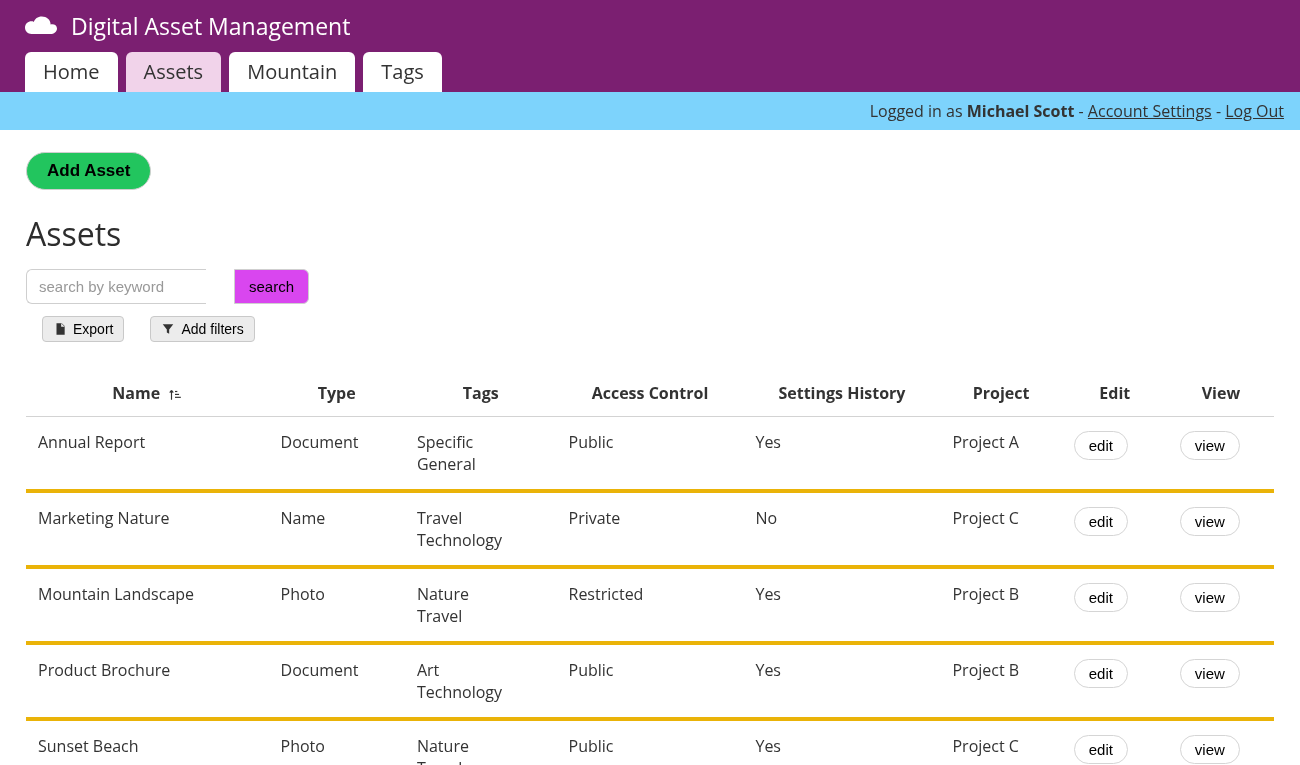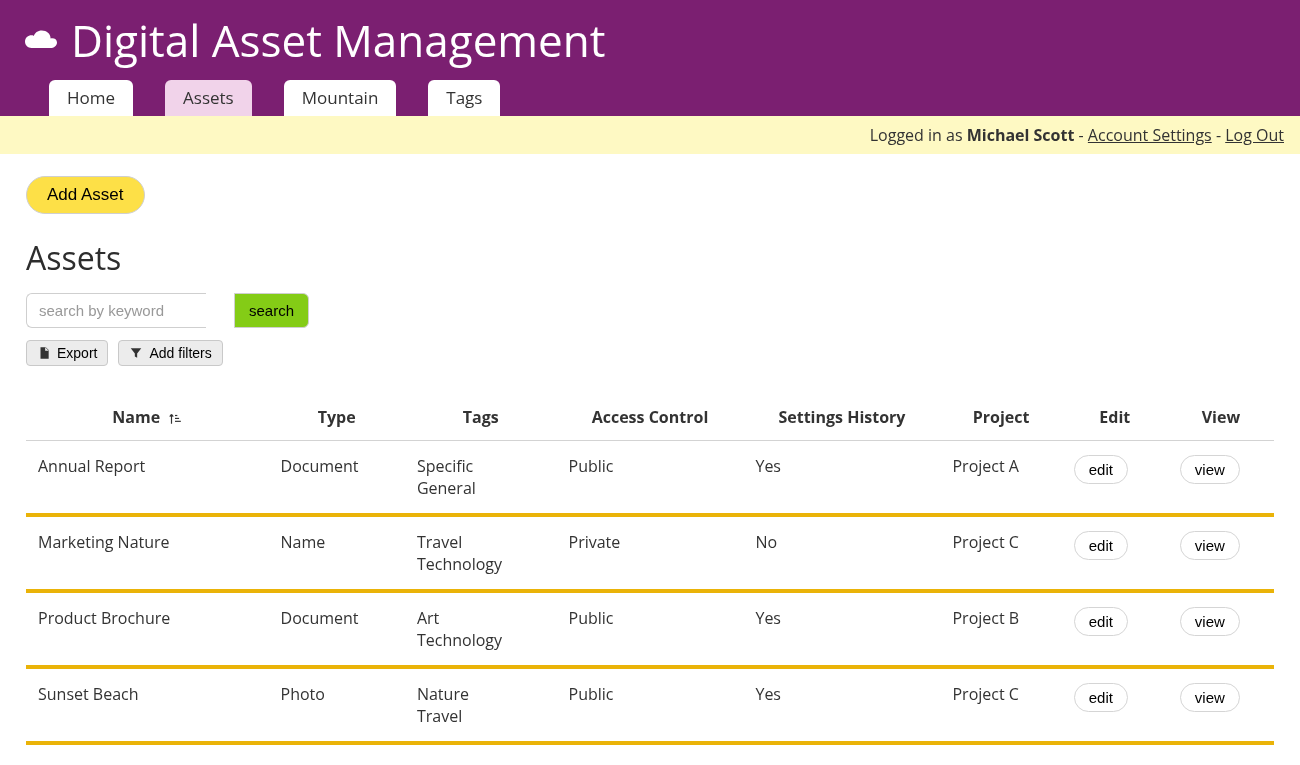--- a/index.html
+++ b/index.html
@@ -18,70 +18,70 @@
     color: #fff;
     padding: 10px 25px 0 25px;
   }
   .app-title-row {
     display: flex;
     align-items: center;
     gap: 14px;
     padding-bottom: 10px;
   }
   .app-title {
-    font-size: 44px;
+    font-size: 23px;
     font-weight: 400;
     margin: 0;
   }
   .cloud-icon svg { display: block; }
 
   .nav {
     display: flex;
     gap: 8px;
     padding: 0 0 0 0;
     position: relative;
   }
   .nav-item {
     background: #fff;
     color: #333;
     padding: 6px 18px;
     border-radius: 6px 6px 0 0;
-    font-size: 17px;
+    font-size: 20px;
     cursor: pointer;
     line-height: 1.4;
-    margin-left: 24px;
   }
   .nav-item.active {
     background: #f1d3ea;
     color: #333;
   }
 
   
   .user-bar {
-    background: #fef9c3;
+    background: #7dd3fc;
     text-align: right;
     padding: 8px 16px;
     font-size: 16px;
     color: #333;
   }
   .user-bar .username { font-weight: 700; }
   .user-bar a { color: #333; text-decoration: underline; cursor: pointer; }
 
   
   .main { padding: 22px 26px; }
 
   .add-asset-btn {
     display: inline-block;
     padding: 8px 20px;
     border: 1px solid #cfcfcf;
     border-radius: 22px;
-    background: #fde047;
+    background: #22c55e;
     font-size: 17px;
     cursor: pointer;
     margin-bottom: 16px;
+    font-weight: bold;
   }
 
   h1.page-title {
     font-size: 32px;
     font-weight: 400;
     margin: 6px 0 14px 0;
     color: #2d2d2d;
   }
 
   .search-row {
@@ -94,21 +94,21 @@
     border-radius: 6px 0 0 6px;
     padding: 8px 12px;
     font-size: 15px;
     width: 180px;
     outline: none;
     color: #333;
   }
   .search-input::placeholder { color: #999; }
   .search-btn {
     border: 1px solid #cfcfcf;
-    background: #84cc16;
+    background: #d946ef;
     border-radius: 0 6px 6px 0;
     padding: 8px 14px;
     font-size: 15px;
     cursor: pointer;
   }
 
   .toolbar-row {
     margin-top: 12px;
     display: flex;
     gap: 10px;
@@ -116,20 +116,21 @@
   .tool-btn {
     border: 1px solid #c9c9c9;
     background: #ececec;
     border-radius: 4px;
     padding: 4px 10px;
     font-size: 14px;
     display: inline-flex;
     align-items: center;
     gap: 6px;
     cursor: pointer;
+    margin-left: 16px;
   }
   .ico { display: inline-block; width: 14px; height: 14px; }
 
   
   table.assets {
     width: 100%;
     border-collapse: collapse;
     margin-top: 20px;
   }
   table.assets th, table.assets td {
@@ -277,20 +278,35 @@
               <div class="tag-line">Technology</div>
             </div>
           </td>
           <td class="col-access">Private</td>
           <td class="col-version">No</td>
           <td class="col-project">Project C</td>
           <td class="col-edit"><button class="row-btn">edit</button></td>
           <td class="col-view"><button class="row-btn">view</button></td>
         </tr>
         <tr>
+          <td class="col-name">Mountain Landscape</td>
+          <td class="col-type">Photo</td>
+          <td class="col-tags">
+            <div>
+              <div class="tag-line">Nature</div>
+              <div class="tag-line">Travel</div>
+            </div>
+          </td>
+          <td class="col-access">Restricted</td>
+          <td class="col-version">Yes</td>
+          <td class="col-project">Project B</td>
+          <td class="col-edit"><button class="row-btn">edit</button></td>
+          <td class="col-view"><button class="row-btn">view</button></td>
+        </tr>
+        <tr>
           <td class="col-name">Product Brochure</td>
           <td class="col-type">Document</td>
           <td class="col-tags">
             <div>
               <div class="tag-line">Art</div>
               <div class="tag-line">Technology</div>
             </div>
           </td>
           <td class="col-access">Public</td>
           <td class="col-version">Yes</td>

